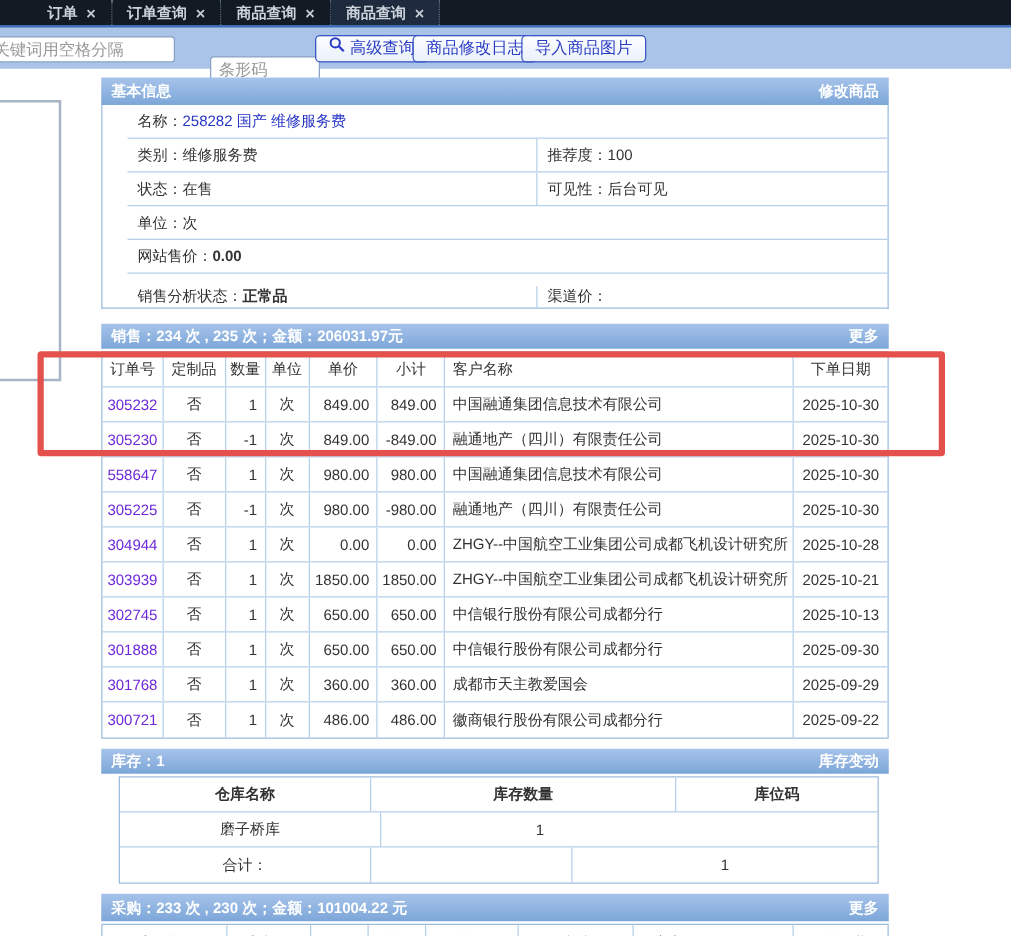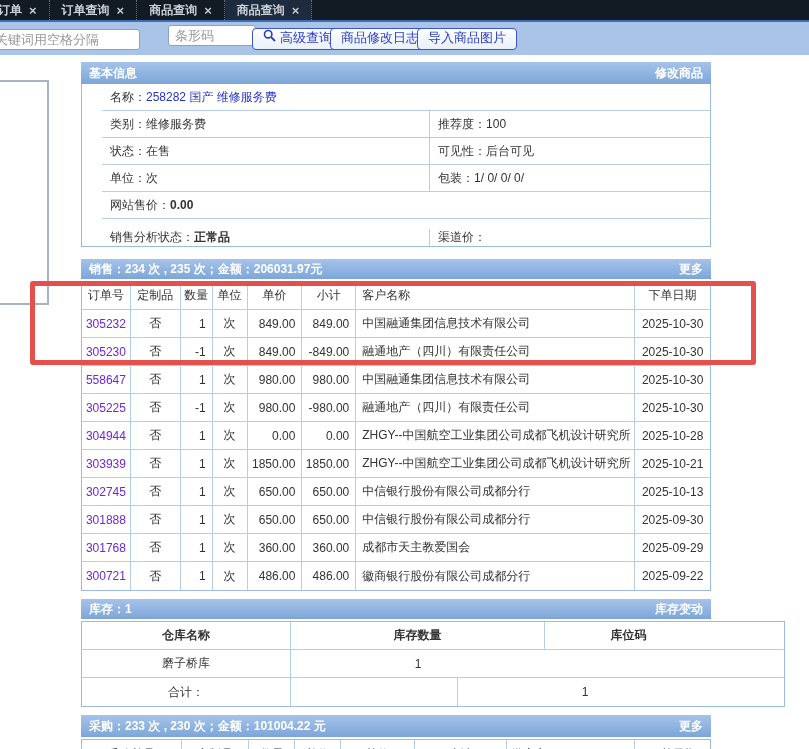--- a/index.html
+++ b/index.html
@@ -5,21 +5,21 @@
   * { box-sizing: border-box; margin: 0; padding: 0; }
   body { margin: 0; background: #fff; }
   .app {
     position: relative; width: 809px; height: 749px; overflow: hidden;
     background: #fff; font-family: "Liberation Sans", sans-serif;
     font-size: 12px; color: #333;
   }
   
   .tabbar {
     position: absolute; left: 0; top: 0; width: 809px; height: 20px;
-    background: #121a23; display: flex; align-items: flex-start;
+    background: #121a23; display: flex; align-items: flex-start; padding-left: 40px;
   }
   .tab {
     display: flex; align-items: center; gap: 7px; padding: 0 12px;
     height: 20px; color: #ccd2da; font-weight: bold; font-size: 12px;
     border-right: 1px dotted #5c6a7a; cursor: pointer; white-space: nowrap;
   }
   .tab.first { margin-left: -14px; }
   .tab.active { background: #1e2b3e; }
   .tab .x { font-size: 13px; font-weight: bold; color: #c4cad2; }
   
@@ -27,21 +27,21 @@
     position: absolute; left: 0; top: 20px; width: 809px; height: 35px;
     background: #a9c4e6; border-top: 2px solid #3f6db4;
   }
   .inp {
     position: absolute; height: 21px; border: 1px solid #8aa3c4; border-radius: 3px;
     background: #fff; font-size: 13px; padding: 0 6px; color: #333;
     font-family: "Liberation Sans", sans-serif; outline: none;
   }
   .inp::placeholder { color: #999; }
   .inp-kw { left: -12px; top: 7px; width: 152px; }
-  .inp-bc { left: 168px; top: 3px; width: 88px; }
+  .inp-bc { left: 168px; top: 23px; width: 88px; }
   .btn {
     position: absolute; top: 6px; height: 22px; padding: 0 10px;
     background: linear-gradient(#fdfeff, #e9f1fb); border: 1px solid #3c55c8;
     border-radius: 4px; color: #2b3cc4; font-size: 13px; cursor: pointer;
     display: flex; align-items: flex-start; gap: 4px; white-space: nowrap;
     font-family: "Liberation Sans", sans-serif;
   }
   .btn-adv { left: 252px; }
   .btn-log { left: 330px; }
   .btn-img { left: 417px; }
@@ -92,21 +92,21 @@
   .sc3 { width: 35px;  justify-content: center; }
   .sc4 { width: 55px;  justify-content: flex-end; }
   .sc5 { width: 54px;  justify-content: flex-end; }
   .sc6 { width: 280px; justify-content: flex-start; }
   .sc7 { width: 75px;  justify-content: center; }
   .srow.head .scell { justify-content: center; }
   .srow.head .sc6 { justify-content: flex-start; }
   .olink { color: #6d28d9; text-decoration: none; cursor: pointer; }
   
   .itable {
-    position: absolute; left: 81px; top: 621px; width: 704px;
+    position: absolute; left: 95px; top: 621px; width: 608px;
     border: 1px solid #9dbcdd; background: #fff;
   }
   .irow { display: flex; height: 28px; border-bottom: 1px solid #b6cfe9; }
   .irow:last-child { border-bottom: none; }
   .icell {
     display: flex; align-items: center; justify-content: center;
     border-right: 1px solid #b6cfe9; padding: 0 6px;
   }
   .icell:last-child { border-right: none; }
   .ic0 { width: 209px; } .ic1 { width: 167px; } .ic2 { width: 254px; }
@@ -207,24 +207,20 @@
         <div class="bcell right">
           <span class="blabel">可见性：</span>
           <span class="bval">后台可见</span>
         </div>
       </div>
       <div class="brow">
         <div class="bcell">
           <span class="blabel">单位：</span>
           <span class="bval">次</span>
         </div>
-        <div class="bcell right">
-          <span class="blabel">包装：</span>
-          <span class="bval">1/ 0/ 0/ 0/</span>
-        </div>
       </div>
       <div class="brow">
         <div class="bcell">
           <span class="blabel">网站售价：</span>
           <span class="bval bold">0.00</span>
         </div>
       </div>
       <div class="brow">
         <div class="bcell">
           <span class="blabel">销售分析状态：</span>

